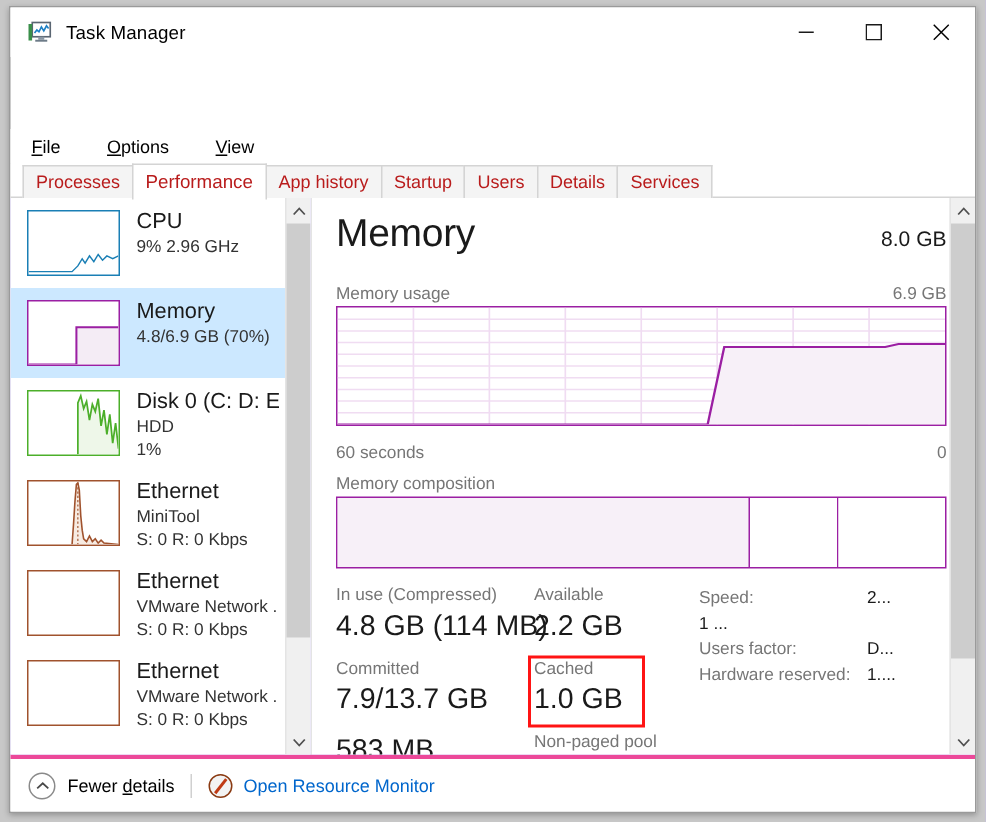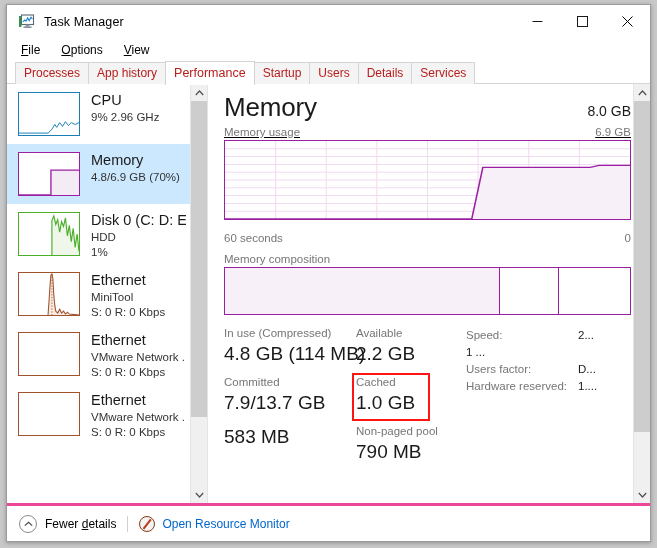--- a/index.html
+++ b/index.html
@@ -32,22 +32,23 @@
   .tb-spacer { flex: 1 1 auto; }
   .wbtn {
     width: 45px; height: 31px;
     display: flex; align-items: center; justify-content: center;
     color: #000; font-size: 12px; line-height: 1;
   }
   
   .menubar {
     height: 23px; flex: 0 0 23px;
     display: flex; align-items: center;
-    padding-left: 12px; gap: 17px;
-    background: #ffffff;
+    padding-left: 12px; gap: 27px;
+    background: #ffffff;
+    margin-top: 48px;
   }
   .menuitem { font-size: 12px; color: #000; padding: 2px 2px; white-space: nowrap; }
   .menuitem u { text-decoration: underline; }
   
   .tabstrip {
     flex: 0 0 23px; height: 23px;
     display: flex; align-items: flex-end;
     padding-left: 8px;
     background: #ffffff;
     position: relative;
@@ -128,21 +129,21 @@
   
   .main {
     flex: 1 1 auto; position: relative; overflow: hidden;
     background: #ffffff;
     padding: 8px 0 0 0;
   }
   .main-inner { padding: 0 19px 0 16px; position: relative; height: 100%; }
   .m-head { display: flex; align-items: baseline; justify-content: space-between; }
   .m-title { font-size: 26px; color: #1a1a1a; font-weight: 400; letter-spacing: -0.2px; }
   .m-total { font-size: 14px; color: #1a1a1a; }
-  .m-sub { display: flex; align-items: baseline; justify-content: space-between; margin-top: 3px; text-decoration: underline; }
+  .m-sub { display: flex; align-items: baseline; justify-content: space-between; margin-top: 19px; }
   .m-sub-l { font-size: 11.5px; color: #767676; }
   .m-sub-r { font-size: 11.5px; color: #767676; }
   .graph {
     margin-top: 2px;
     height: 80px;
     border: 1px solid #9b1fa3;
     background: #fff;
     position: relative; overflow: hidden;
   }
   .graph svg { display: block; width: 100%; height: 100%; }
@@ -247,22 +248,22 @@
   </div>
 
   <div class="menubar">
     <div class="menuitem"><u>F</u><span>ile</span></div>
     <div class="menuitem"><u>O</u><span>ptions</span></div>
     <div class="menuitem"><u>V</u><span>iew</span></div>
   </div>
 
   <div class="tabstrip">
     <div class="tab">Processes</div>
+    <div class="tab active">Performance</div>
     <div class="tab">App history</div>
-    <div class="tab active">Performance</div>
     <div class="tab">Startup</div>
     <div class="tab">Users</div>
     <div class="tab">Details</div>
     <div class="tab">Services</div>
   </div>
 
   <div class="body">
 
     <div class="sidebar">
       <div class="side-list">

